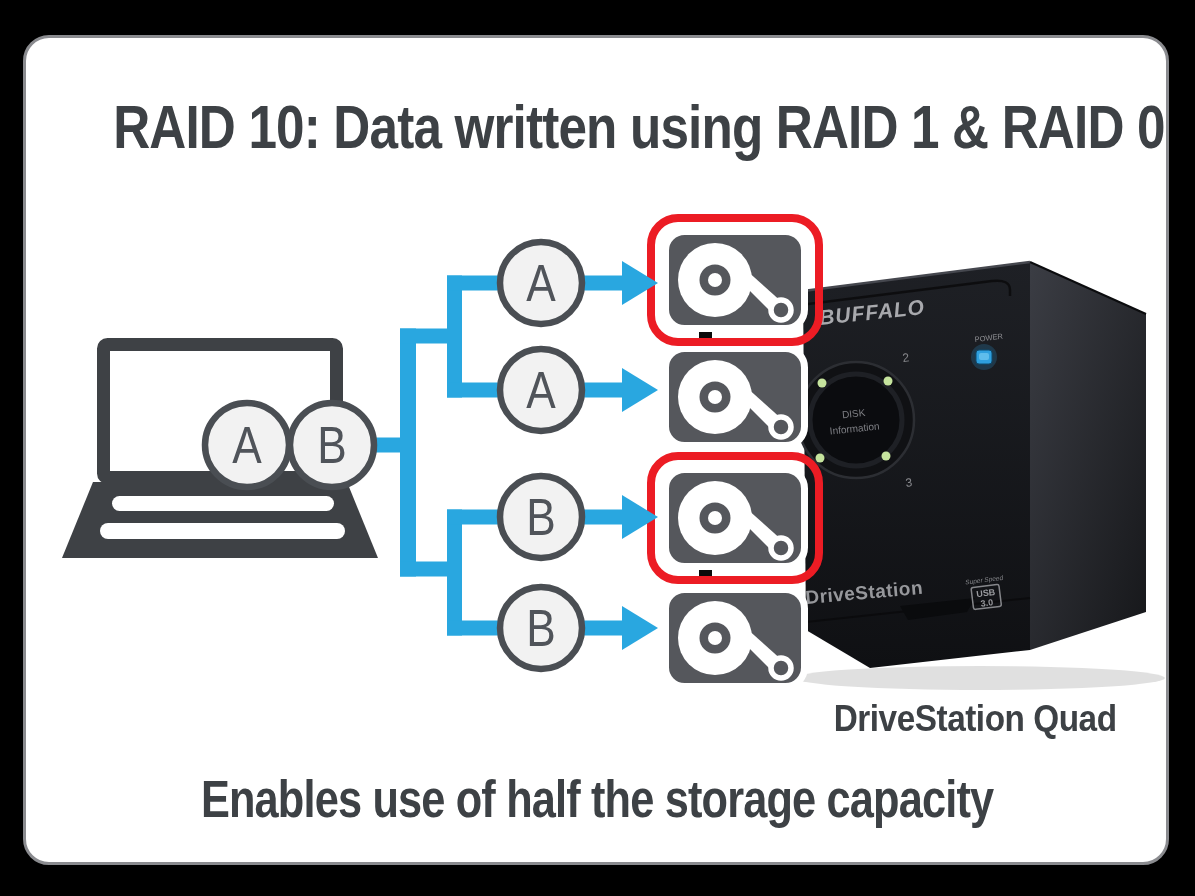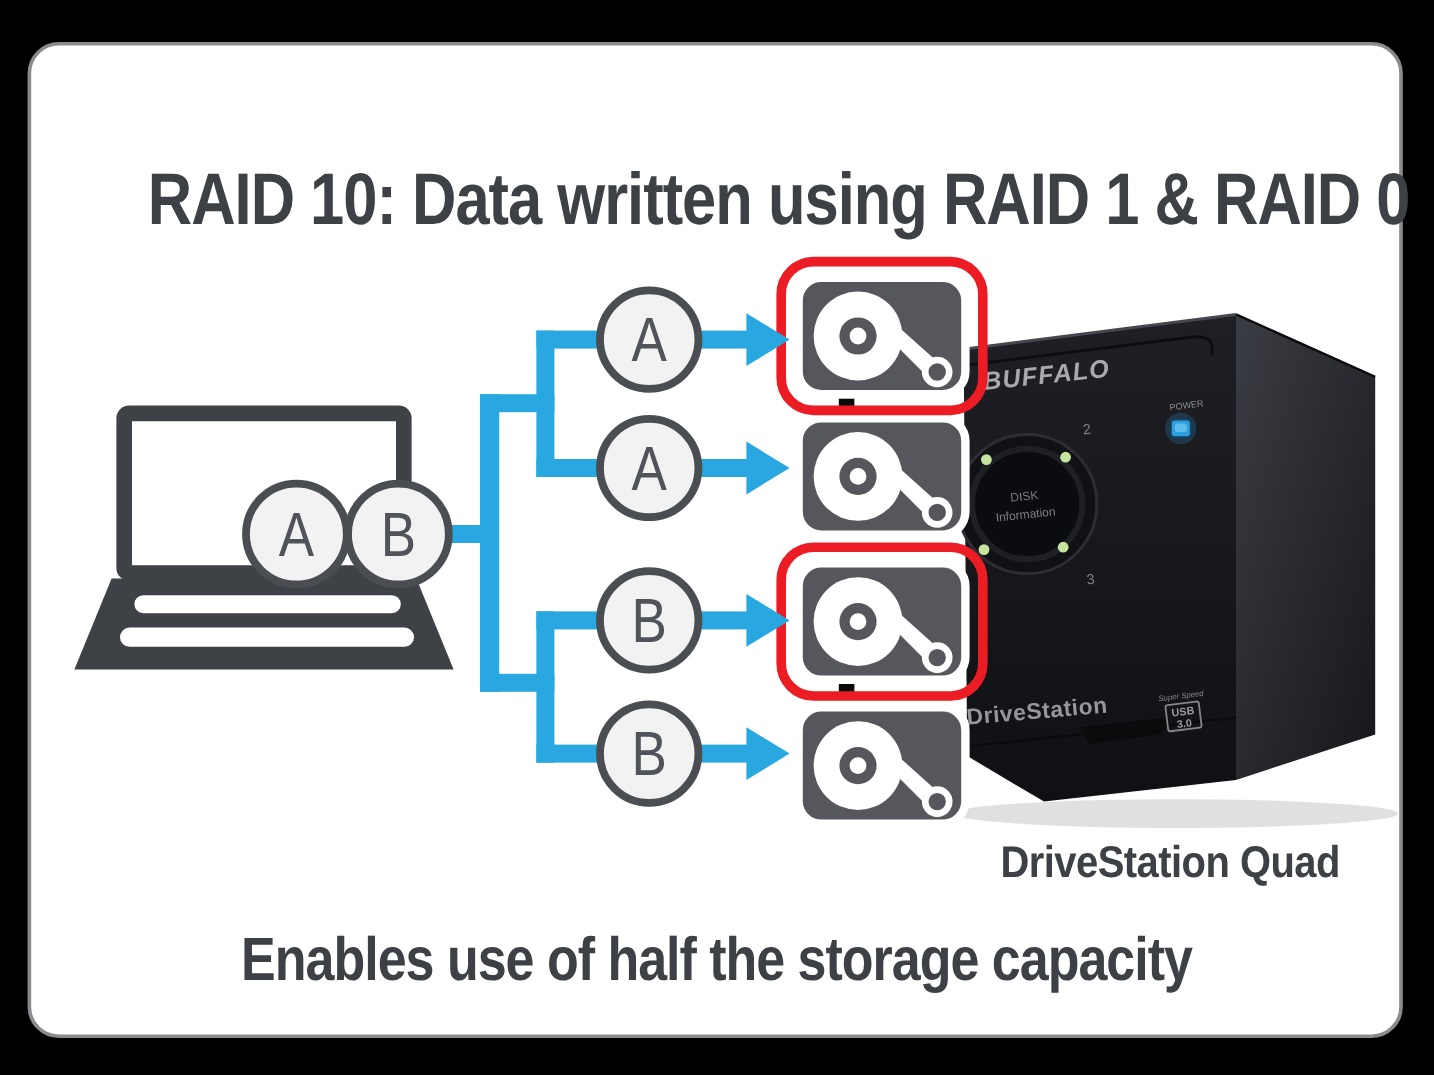--- a/index.html
+++ b/index.html
@@ -3,21 +3,21 @@
 <meta charset="utf-8">
 <style>
   html,body{margin:0;padding:0;background:#000;}
   .page{position:relative;width:1195px;height:896px;background:#000;overflow:hidden;
         font-family:"Liberation Sans",sans-serif;}
   .card{position:absolute;left:23px;top:35px;width:1146px;height:830px;
         background:#fff;border:3px solid #8A8B8F;border-radius:26px;box-sizing:border-box;}
   .diagram-svg{position:absolute;left:0;top:0;width:1195px;height:896px;}
   .txt{position:absolute;color:#3D4145;font-weight:bold;text-align:center;white-space:nowrap;}
   .txt>span{display:inline-block;transform-origin:50% 50%;}
-  .title{left:23px;top:92px;width:1149px;font-size:61px;margin-top:39px;}
+  .title{left:13px;top:92px;width:1149px;font-size:61px;}
   .title>span{transform:scaleX(0.84);letter-spacing:-1px;}
   .footer{left:23px;top:770px;width:1149px;font-size:51px;}
   .footer>span{transform:scaleX(0.85);letter-spacing:-1px;}
   .caption{left:732px;top:698px;width:400px;font-size:37px;text-align:right;}
   .caption>span{transform:scaleX(0.9);letter-spacing:-0.5px;}
 </style>
 </head>
 <body>
 
 <div class="page">

